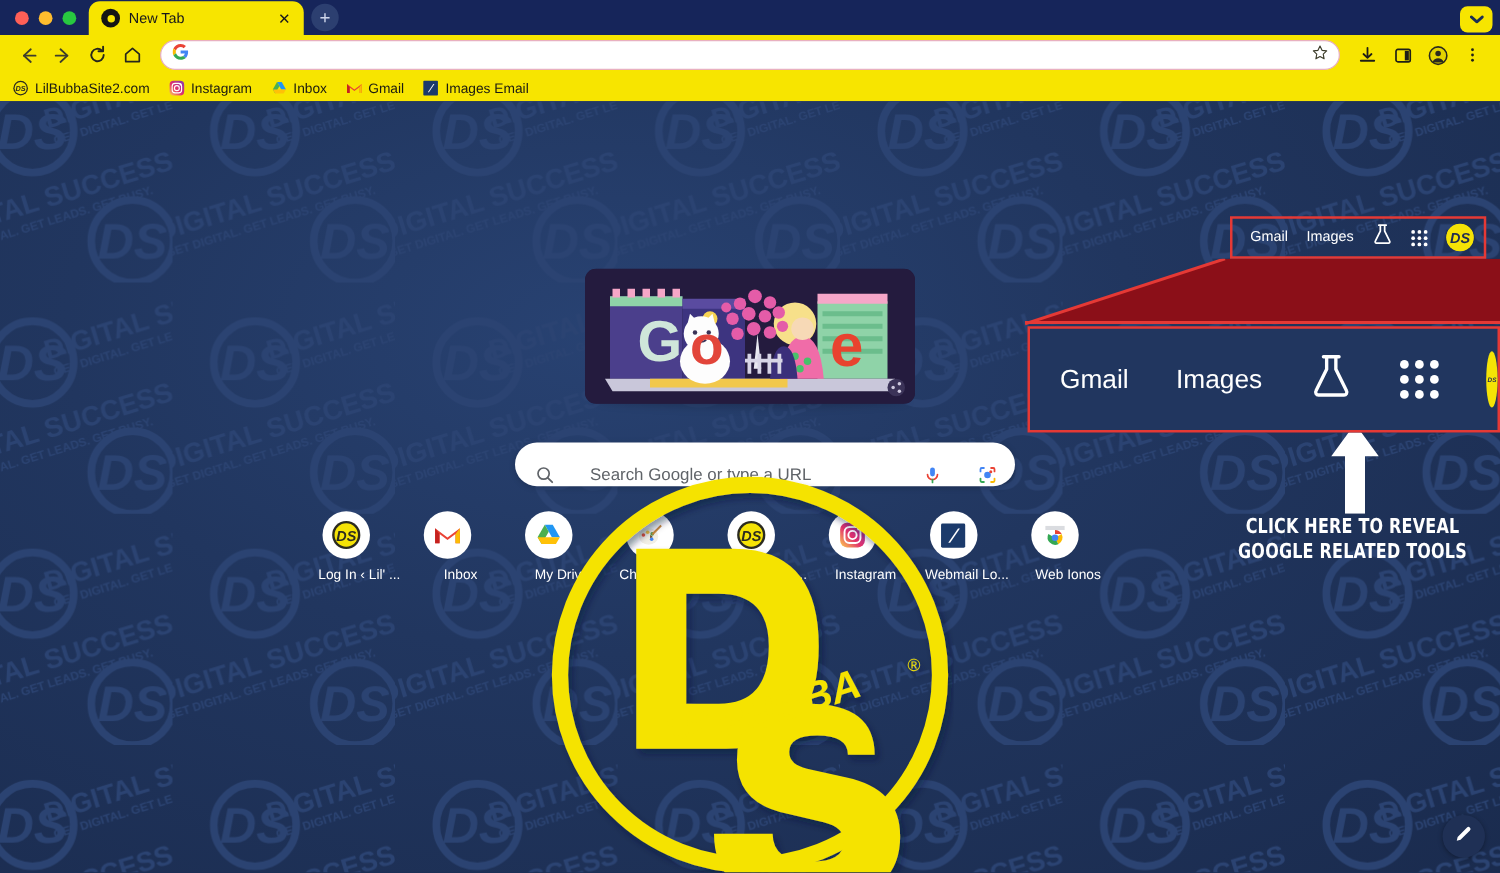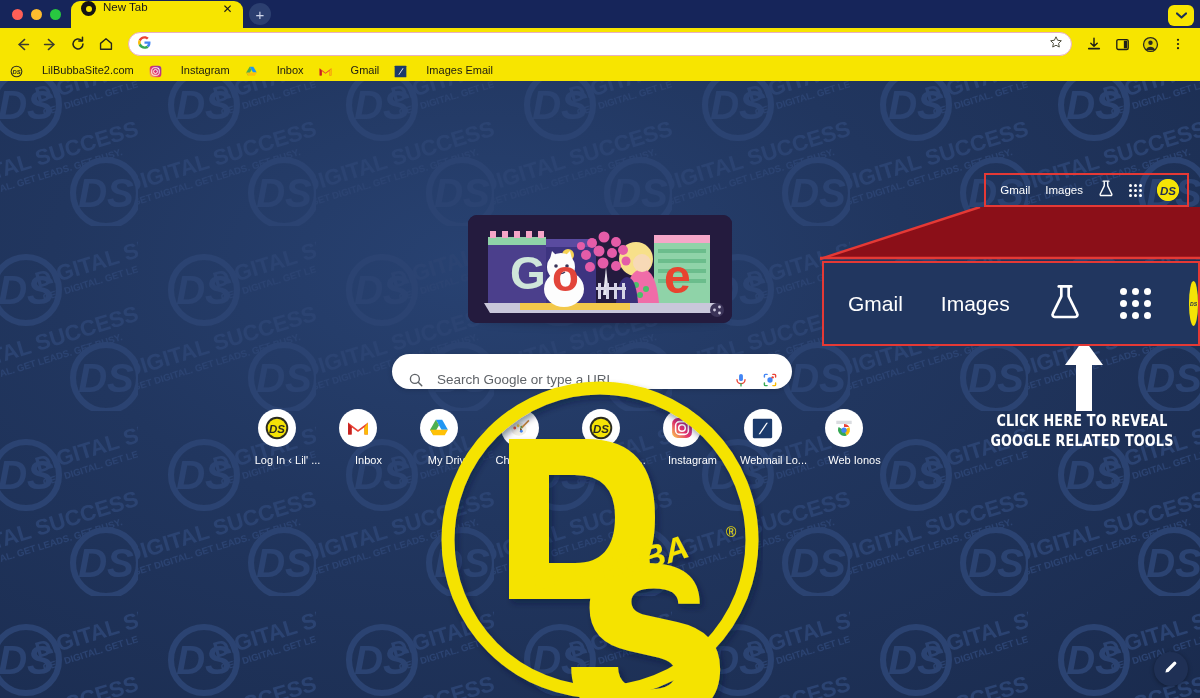--- a/index.html
+++ b/index.html
@@ -22,21 +22,21 @@
   .tl { width: 11px; height: 11px; border-radius: 50%; }
   .tl.red { background: #ff5f57; }
   .tl.yellow { background: #febc2e; }
   .tl.green { background: #28c840; }
 
   .tab {
     position: relative;
     height: 27px; width: 172px;
     background: #f7e500;
     border-radius: 9px 9px 0 0;
-    display: flex; 
+    display: flex; align-items: center;
     padding: 0 8px 0 10px;
     gap: 7px;
   }
   .tab-favicon {
     width: 15px; height: 15px; border-radius: 50%;
     background: #141414;
     display: flex; align-items: center; justify-content: center;
     flex: none;
   }
   .tab-favicon .inner { width: 6px; height: 6px; border-radius: 50%; background: #f7e500; }
@@ -96,21 +96,21 @@
   }
   .star { flex: none; color: #3c3c2a; }
 
   
   .bookmarks {
     position: absolute; left: 0; top: 60px; width: 1200px; height: 21px;
     background: #f7e500;
     display: flex; align-items: center;
     padding: 0 10px; gap: 15px;
   }
-  .bm { display: flex; gap: 19px; }
+  .bm { display: flex; align-items: center; gap: 5px; }
   .bm-label { font-size: 11px; color: #1b1b12; white-space: nowrap; }
   .bm-ico { width: 13px; height: 13px; flex: none; display:block; }
 
   
   .ntp {
     position: absolute; left: 0; top: 81px; width: 1200px; height: 617px;
     overflow: hidden;
     background:
       radial-gradient(ellipse at 40% 30%, #284272 0%, #21365f 42%, #1a2b4e 100%);
   }
@@ -128,26 +128,26 @@
     background: #241b3e;
     overflow: hidden;
   }
   .doodle-shadow {
     position: absolute; left: 478px; top: 232px; width: 248px; height: 12px;
     background: rgba(0,0,0,0.22); filter: blur(4px); border-radius: 50%;
   }
 
   
   .searchbox {
-    position: absolute; left: 392px; top: 273px;
+    position: absolute; left: 412px; top: 273px;
     width: 400px; height: 35px;
     background: #ffffff;
     border-radius: 22px;
     display: flex; align-items: center;
-    padding: 16px 14px 0 16px; gap: 13px;
+    padding: 16px 14px 0 16px; gap: 28px;
     box-shadow: 0 1px 5px rgba(0,0,0,0.18);
   }
   .sb-text { flex: 1; font-size: 13.5px; color: #5f6368; }
   .sb-ico { flex: none; display: flex; align-items: center; }
 
   
   .tiles {
     position: absolute; left: 236px; top: 328px;
     width: 728px; height: 68px;
     display: flex; align-items: flex-start;

